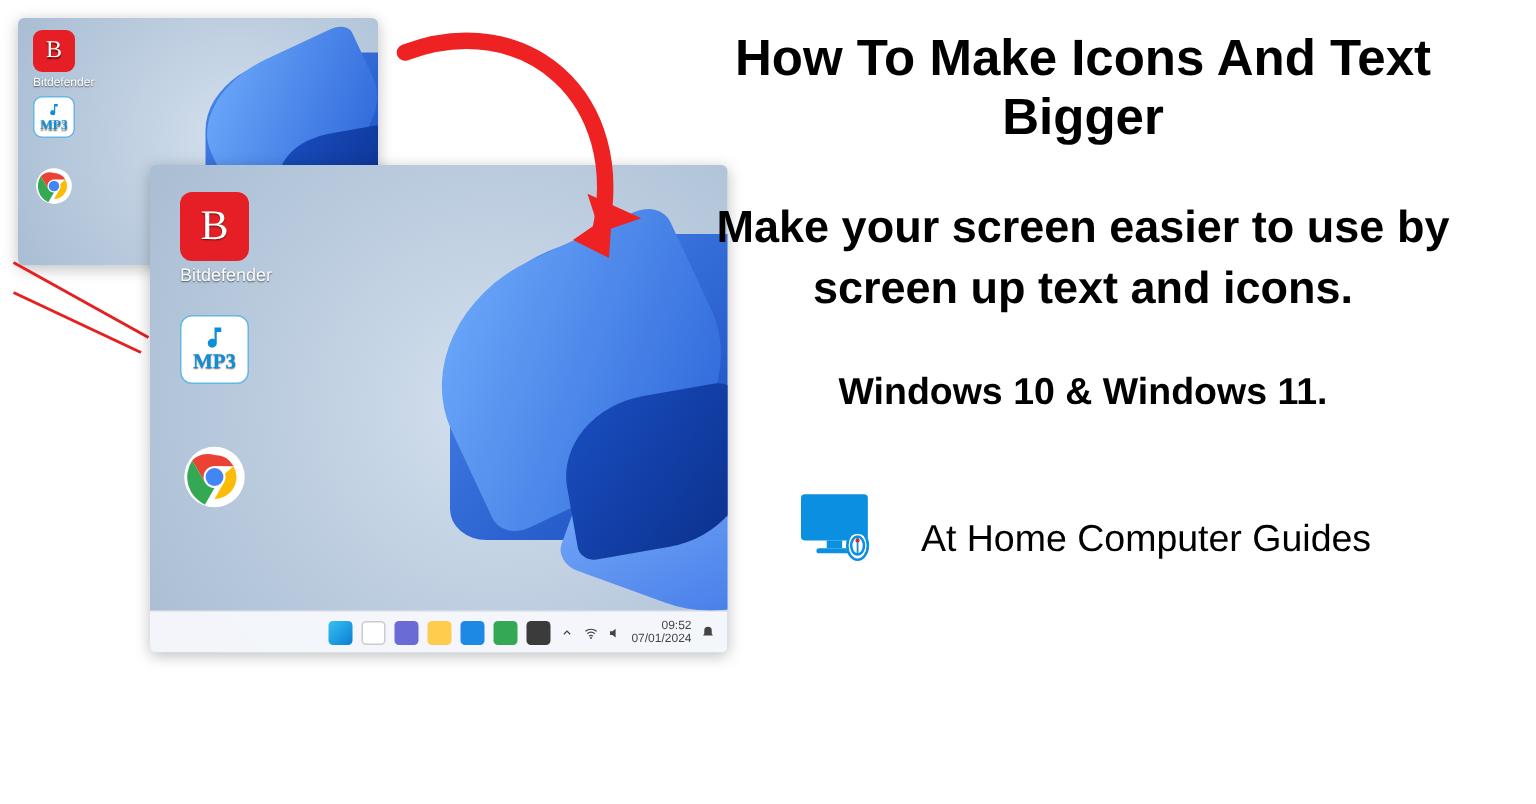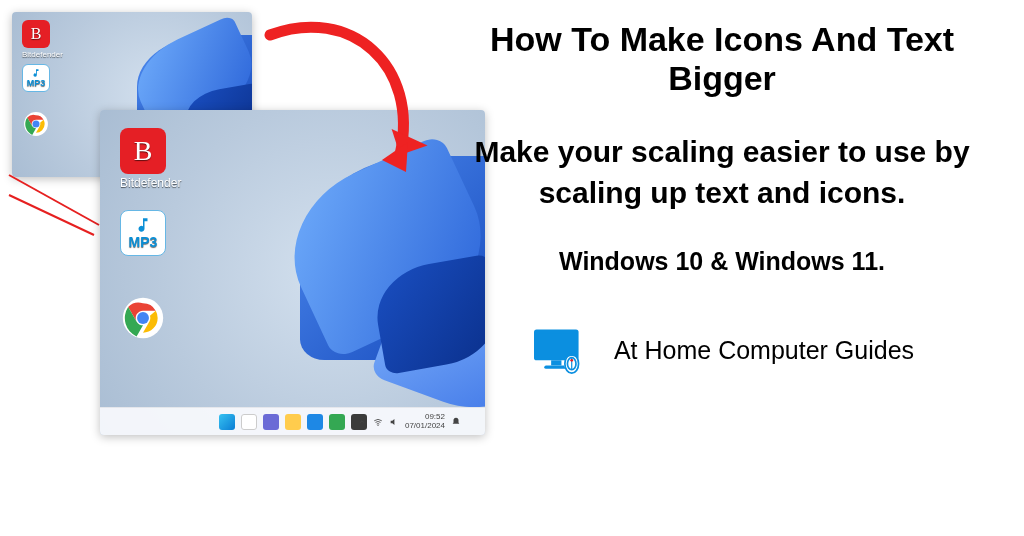--- a/index.html
+++ b/index.html
@@ -30,21 +30,21 @@
     .petal { position: absolute; border-radius: 50% 10% 50% 10%; background: linear-gradient(135deg,#5aa2f7,#1a5fe0); }
     .desktop-small .bloom .petal { transform-origin: 0 100%; }
     .desktop-large .bloom .petal { transform-origin: 0 100%; }
     .p1 { width: 70%; height: 70%; left: 30%; top: 10%; background: linear-gradient(135deg,#4f8cf0,#0d3fb4); transform: rotate(0deg);}
     .p2 { width: 55%; height: 55%; left: 40%; top: 25%; background: linear-gradient(135deg,#71aefc,#2a63d8); transform: rotate(-25deg);}
     .p3 { width: 45%; height: 45%; left: 50%; top: 40%; background: linear-gradient(135deg,#8abcff,#3d74e6); transform: rotate(20deg);}
     .p4 { width: 35%; height: 35%; left: 55%; top: 50%; background: linear-gradient(135deg,#1a4fc2,#0a2f8a); transform: rotate(-10deg);}
 
     
     .dicon { position: absolute; text-align: center; color: #fff; font-size: 8px; text-shadow: 0 1px 1px rgba(0,0,0,.6);}
-    .dicon .box { width: 28px; height: 28px; border-radius: 6px; display:flex; align-items:center; justify-content:center; margin-bottom:2px;}
+    .dicon .box { width: 28px; height: 28px; border-radius: 6px; display:flex; align-items:center; justify-content:center; margin-bottom:2px;font-family:Liberation Serif, serif;}
     .desktop-large .dicon .box { width: 46px; height: 46px; border-radius:8px;}
     .desktop-large .dicon { font-size: 12px; }
 
     .bitdefender .box { background:#e51f25; color:#fff; font-family:Georgia,serif; font-size:16px;}
     .desktop-large .bitdefender .box { font-size:28px; }
     .mp3file .box { background:#fff; border:1px solid #66b7e5; color:#0b8fd6; font-weight:bold; font-size:9px; flex-direction:column;}
     .desktop-large .mp3file .box { font-size:14px; }
     .mp3file .note { width:10px; height:10px; }
     .desktop-large .mp3file .note { width:18px; height:18px; }
     .chromeicon .box { background:transparent; }
@@ -56,33 +56,33 @@
     .desktop-large .mp3file     { left:20px; top:100px;}
     .desktop-large .chromeicon  { left:20px; top:185px;}
 
     
     .taskbar {
       position:absolute; left:0; right:0; bottom:0; height:28px;
       background:rgba(248,250,253,.92); border-top:1px solid rgba(0,0,0,.06);
       display:flex; align-items:center; justify-content:center; gap:6px;
     }
     .taskbar .titem { width:16px; height:16px; border-radius:3px;}
-    .taskbar .tray { position:absolute; right:24px; display:flex; align-items:center; gap:6px; color:#444; font-size:8px; line-height:1.1;}
+    .taskbar .tray { position:absolute; right:8px; display:flex; align-items:center; gap:6px; color:#444; font-size:8px; line-height:1.1;}
     .taskbar .tray .clk { text-align:right; }
 
     
     .arrow { position:absolute; left:250px; top:10px; width:180px; height:175px; pointer-events:none; }
     .motion-lines { position:absolute; left:4px; top:170px; width:110px; height:70px; pointer-events:none; }
 
     
     .right-col { position:absolute; left:450px; top:20px; right:30px; text-align:center; color:#000; }
     .title { font-size:34px; font-weight:800; line-height:1.15; margin-bottom:34px;}
     .subtitle { font-size:30px; font-weight:600; line-height:1.35; margin-bottom:34px;}
     .osline { font-size:25px; font-weight:600; margin-bottom:50px;}
-    .brand { display:flex; align-items:center; justify-content:center; gap:28px; font-size:25px; font-weight:500;}
+    .brand { display:flex; align-items:flex-end; justify-content:center; gap:28px; font-size:25px; font-weight:500;}
     .brand svg { width:56px; height:48px; }
   </style>
 </head>
 <body>
 
 <div class="left-visual">
 
   <div class="desktop-small">
     <div class="bloom">
       <div class="petal p1"></div>
@@ -184,21 +184,21 @@
   <svg class="arrow" viewBox="0 0 180 175">
     <path d="M20 25 C 100 -5, 170 55, 150 145" stroke="#ee2222" stroke-width="11" fill="none" stroke-linecap="round"></path>
     <path d="M150 145 l-26 -8 l34 -20 z" fill="#ee2222" transform="rotate(55 150 145)"></path>
     <path d="M132 150 L158 132 L156 162 Z" fill="#ee2222"></path>
   </svg>
 
 </div>
 
 <div class="right-col">
   <h1 class="title">How To Make Icons And Text Bigger</h1>
-  <p class="subtitle">Make your scaling easier to use by scaling up text and icons.</p>
+  <p class="subtitle">Make your screen easier to use by screen up text and icons.</p>
   <p class="osline">Windows 10 &amp; Windows 11.</p>
   <div class="brand">
     <svg viewBox="0 0 64 56">
       <rect x="4" y="4" width="52" height="36" rx="3" fill="#0b8fe0"></rect>
       <rect x="9" y="9" width="42" height="26" rx="1.5" fill="#ffffff" opacity=".0"></rect>
       <rect x="9" y="9" width="42" height="26" rx="1.5" fill="#0b8fe0"></rect>
       <rect x="8" y="8" width="44" height="28" rx="2" fill="none" stroke="#fff" stroke-width="1.5" opacity="0"></rect>
       <rect x="24" y="40" width="12" height="6" fill="#0b8fe0"></rect>
       <rect x="16" y="46" width="28" height="4" rx="2" fill="#0b8fe0"></rect>
       <circle cx="48" cy="44" r="9" fill="#fff"></circle>

